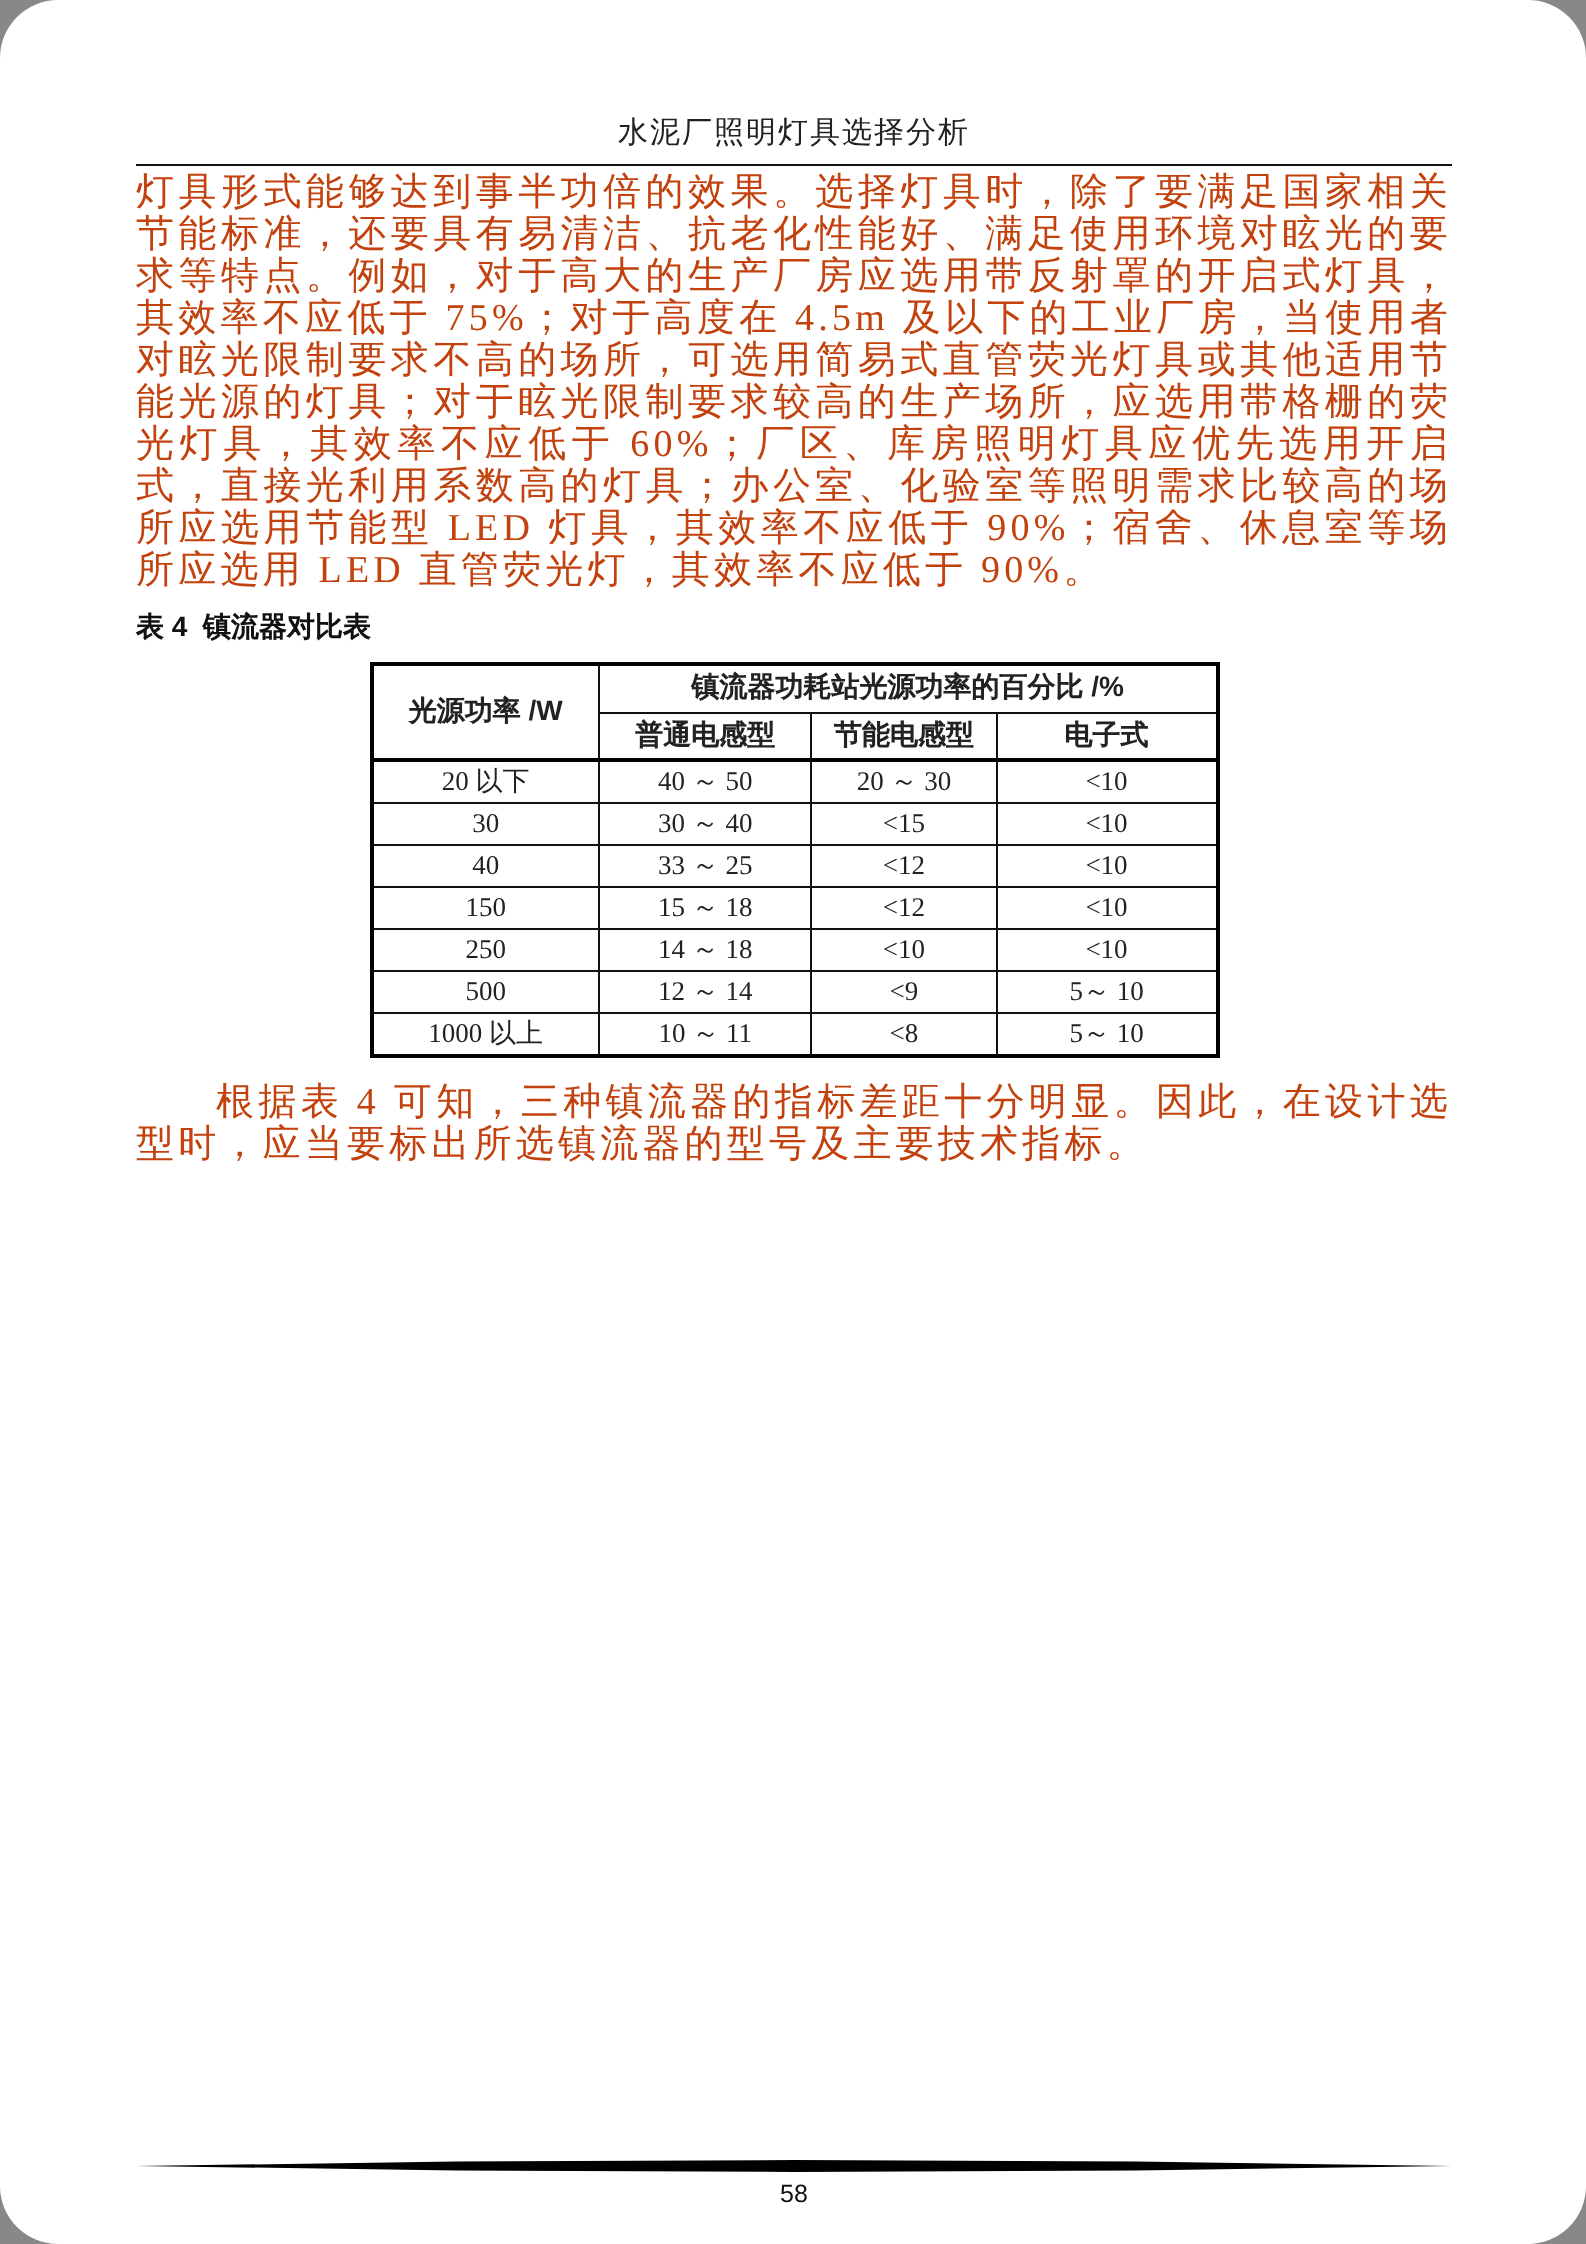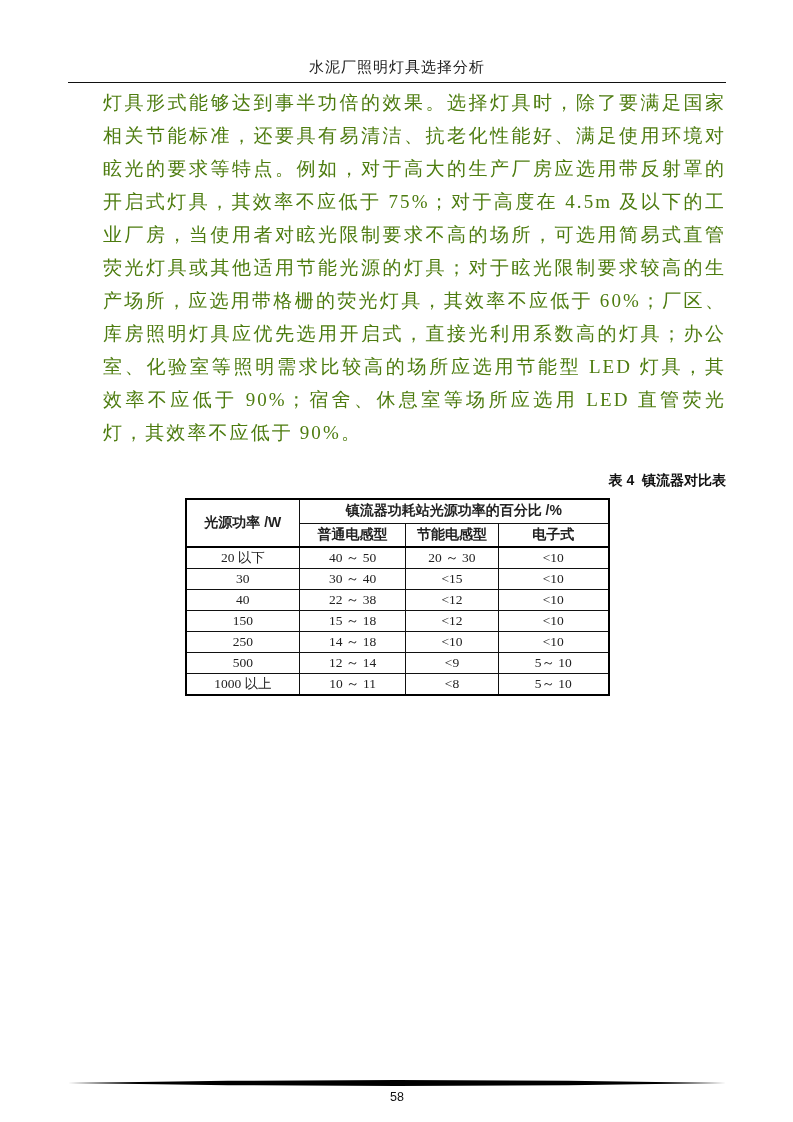--- a/index.html
+++ b/index.html
@@ -7,45 +7,45 @@
   .page {
     position: relative;
     width: 793px;
     height: 1122px;
     margin: 0 auto;
     background: #ffffff;
     color: #1c1c1c;
     padding: 57px 67px 16px 68px;
     font-family: "Liberation Serif", "DejaVu Serif", serif;
     overflow: hidden;
+    border-radius: 29px;
   }
   .page-header {
     border-bottom: 1.5px solid #111;
     padding-bottom: 5px;
   }
   .running-head {
     text-align: center;
     font-size: 15px;
     line-height: 20px;
     letter-spacing: 1px;
     color: #222;
   }
   .doc-body { margin-top: 3px; }
   .para {
     font-size: 19px;
-    line-height: 33px;
+    line-height: 21px;
     text-align: justify;
     letter-spacing: 2.1px;
-    color: #4d7c0f;
-    margin-left: 35px;
+    color: #c2410c;
   }
   .para.indent { text-indent: 40px; }
   .table-caption {
-    margin-top: 21px;
-    text-align: right;
+    margin-top: 7px;
+    text-align: left;
     font-family: "Liberation Sans", "DejaVu Sans", sans-serif;
     font-weight: bold;
     font-size: 14px;
     line-height: 20px;
     white-space: pre;
     color: #111;
   }
   table.ballast {
     width: 425px;
     margin: 8px auto 0 auto;
@@ -130,21 +130,21 @@
           <td>&lt;10</td>
         </tr>
         <tr>
           <td>30</td>
           <td>30 ～ 40</td>
           <td>&lt;15</td>
           <td>&lt;10</td>
         </tr>
         <tr>
           <td>40</td>
-          <td>22 ～ 38</td>
+          <td>33 ～ 25</td>
           <td>&lt;12</td>
           <td>&lt;10</td>
         </tr>
         <tr>
           <td>150</td>
           <td>15 ～ 18</td>
           <td>&lt;12</td>
           <td>&lt;10</td>
         </tr>
         <tr>
@@ -161,20 +161,21 @@
         </tr>
         <tr>
           <td>1000 以上</td>
           <td>10 ～ 11</td>
           <td>&lt;8</td>
           <td>5～ 10</td>
         </tr>
       </tbody>
     </table>
 
+    <p class="para indent after-table">根据表 4 可知，三种镇流器的指标差距十分明显。因此，在设计选型时，应当要标出所选镇流器的型号及主要技术指标。</p>
   </div>
 
   <div class="page-footer">
     <svg class="footer-rule" viewBox="0 0 658 6" preserveAspectRatio="none" aria-hidden="true">
       <polygon points="0,3 160,0.8 329,0 500,0.8 658,3 500,5.2 329,6 160,5.2" fill="#000"></polygon>
     </svg>
     <div class="footer-row">
       <span class="page-num">58</span>
       <span class="issue-label">2023.No.2</span>
     </div>

